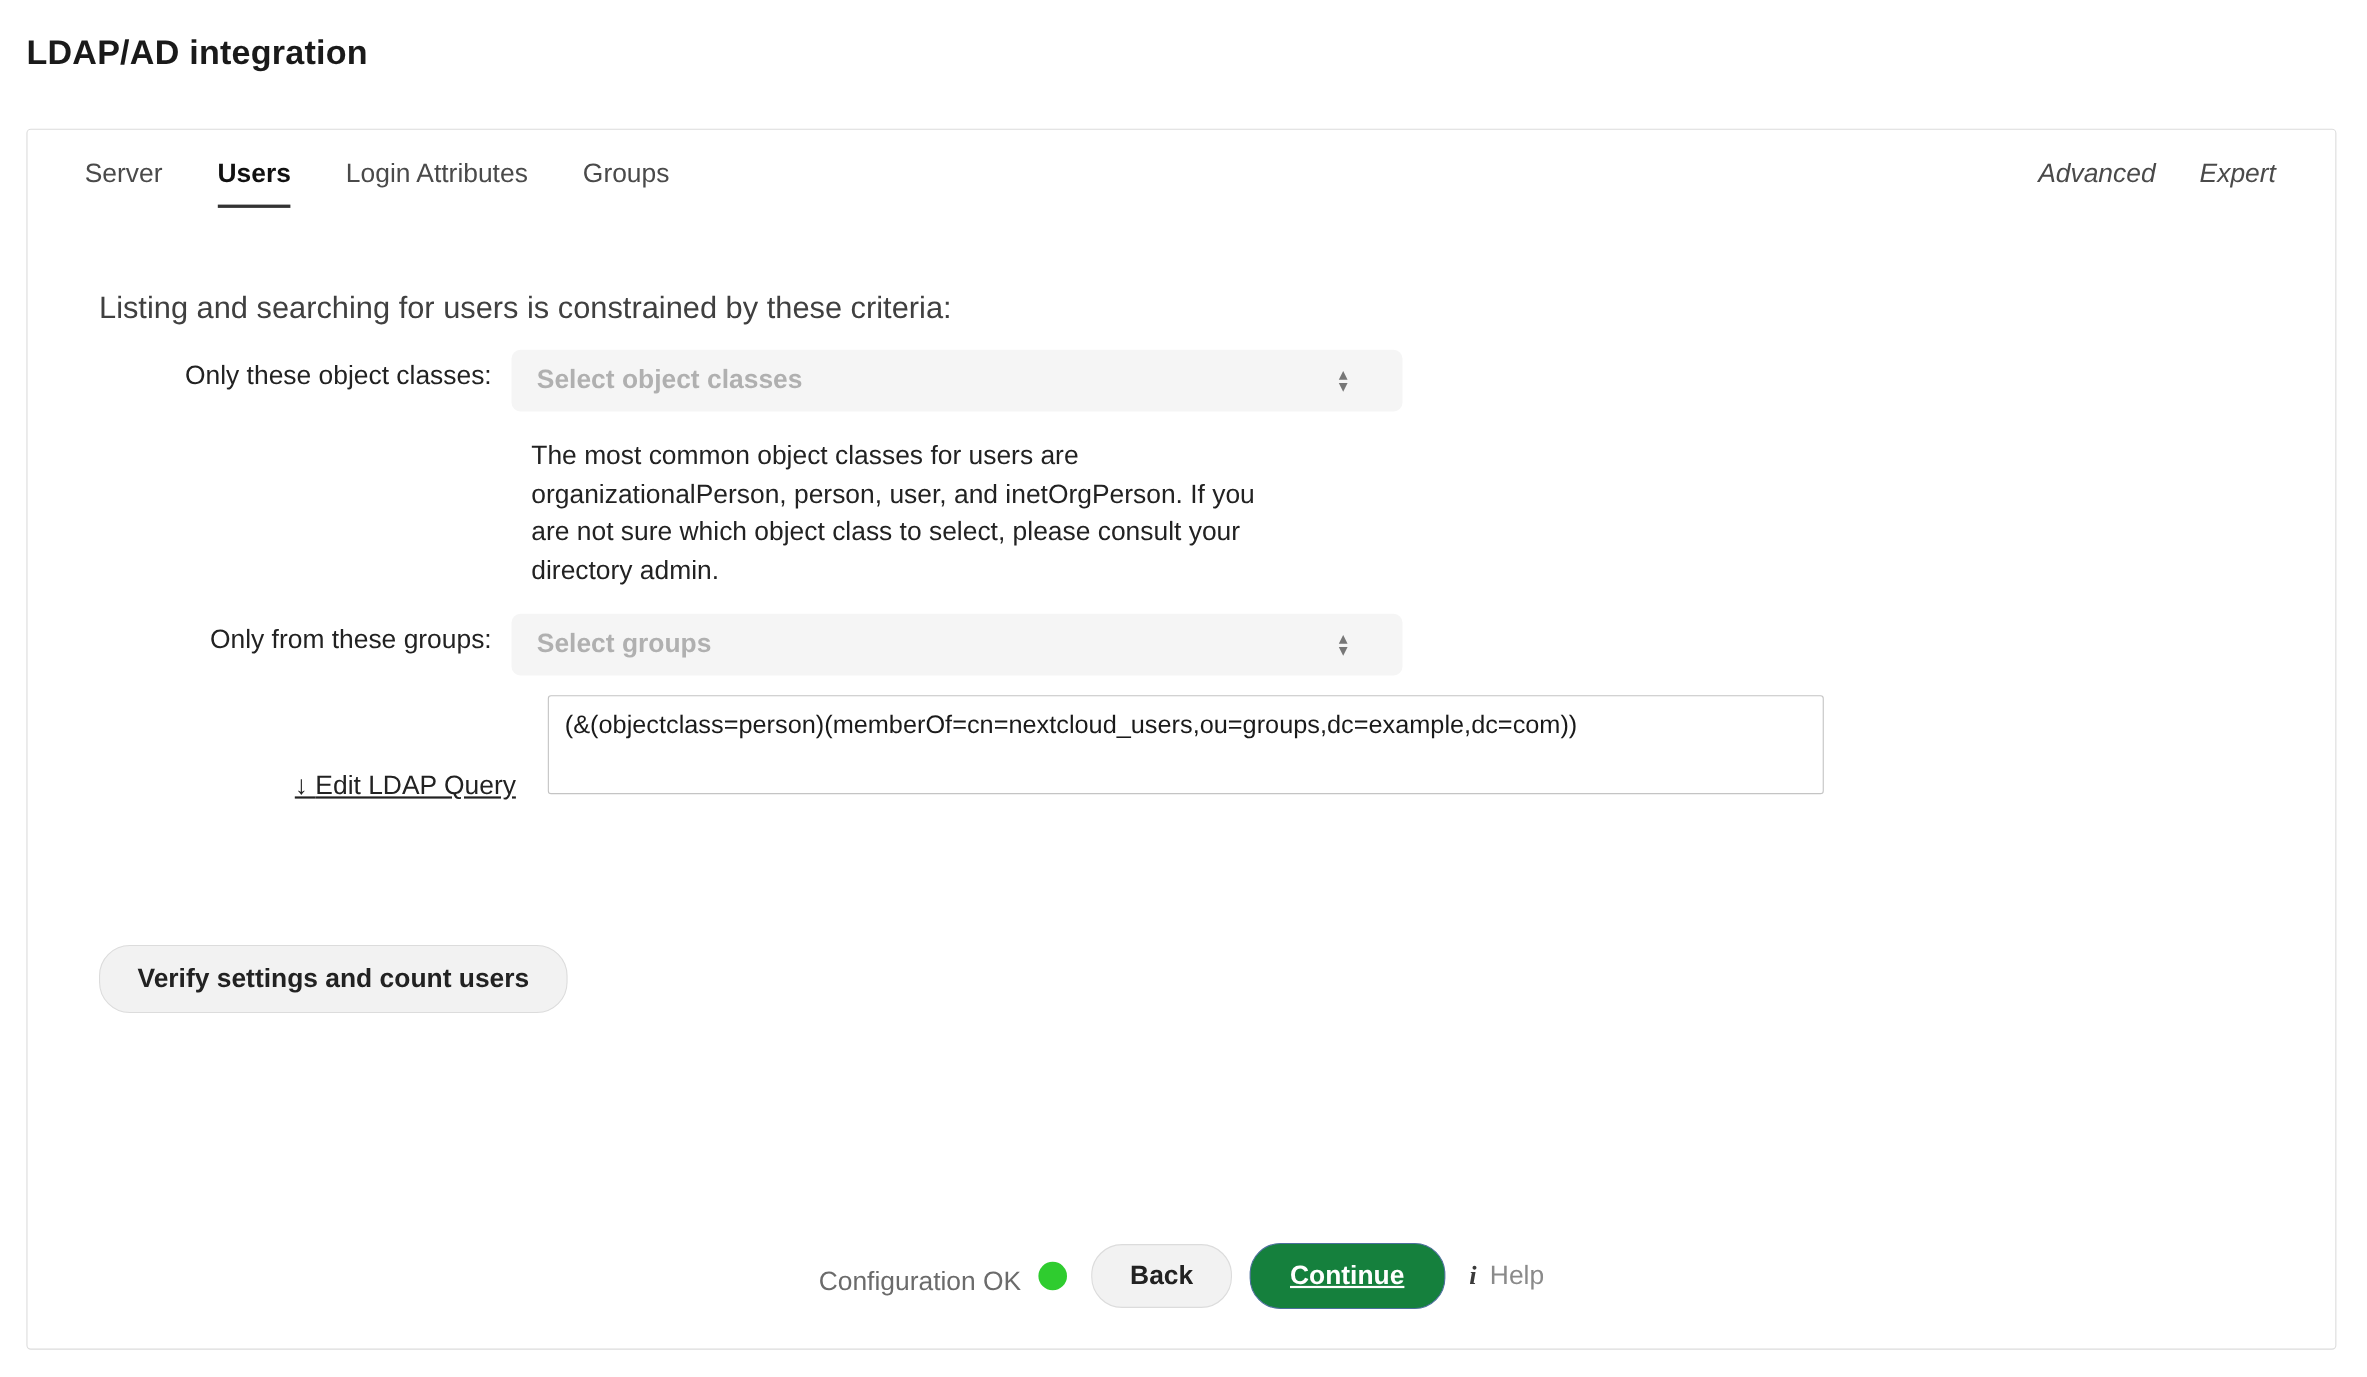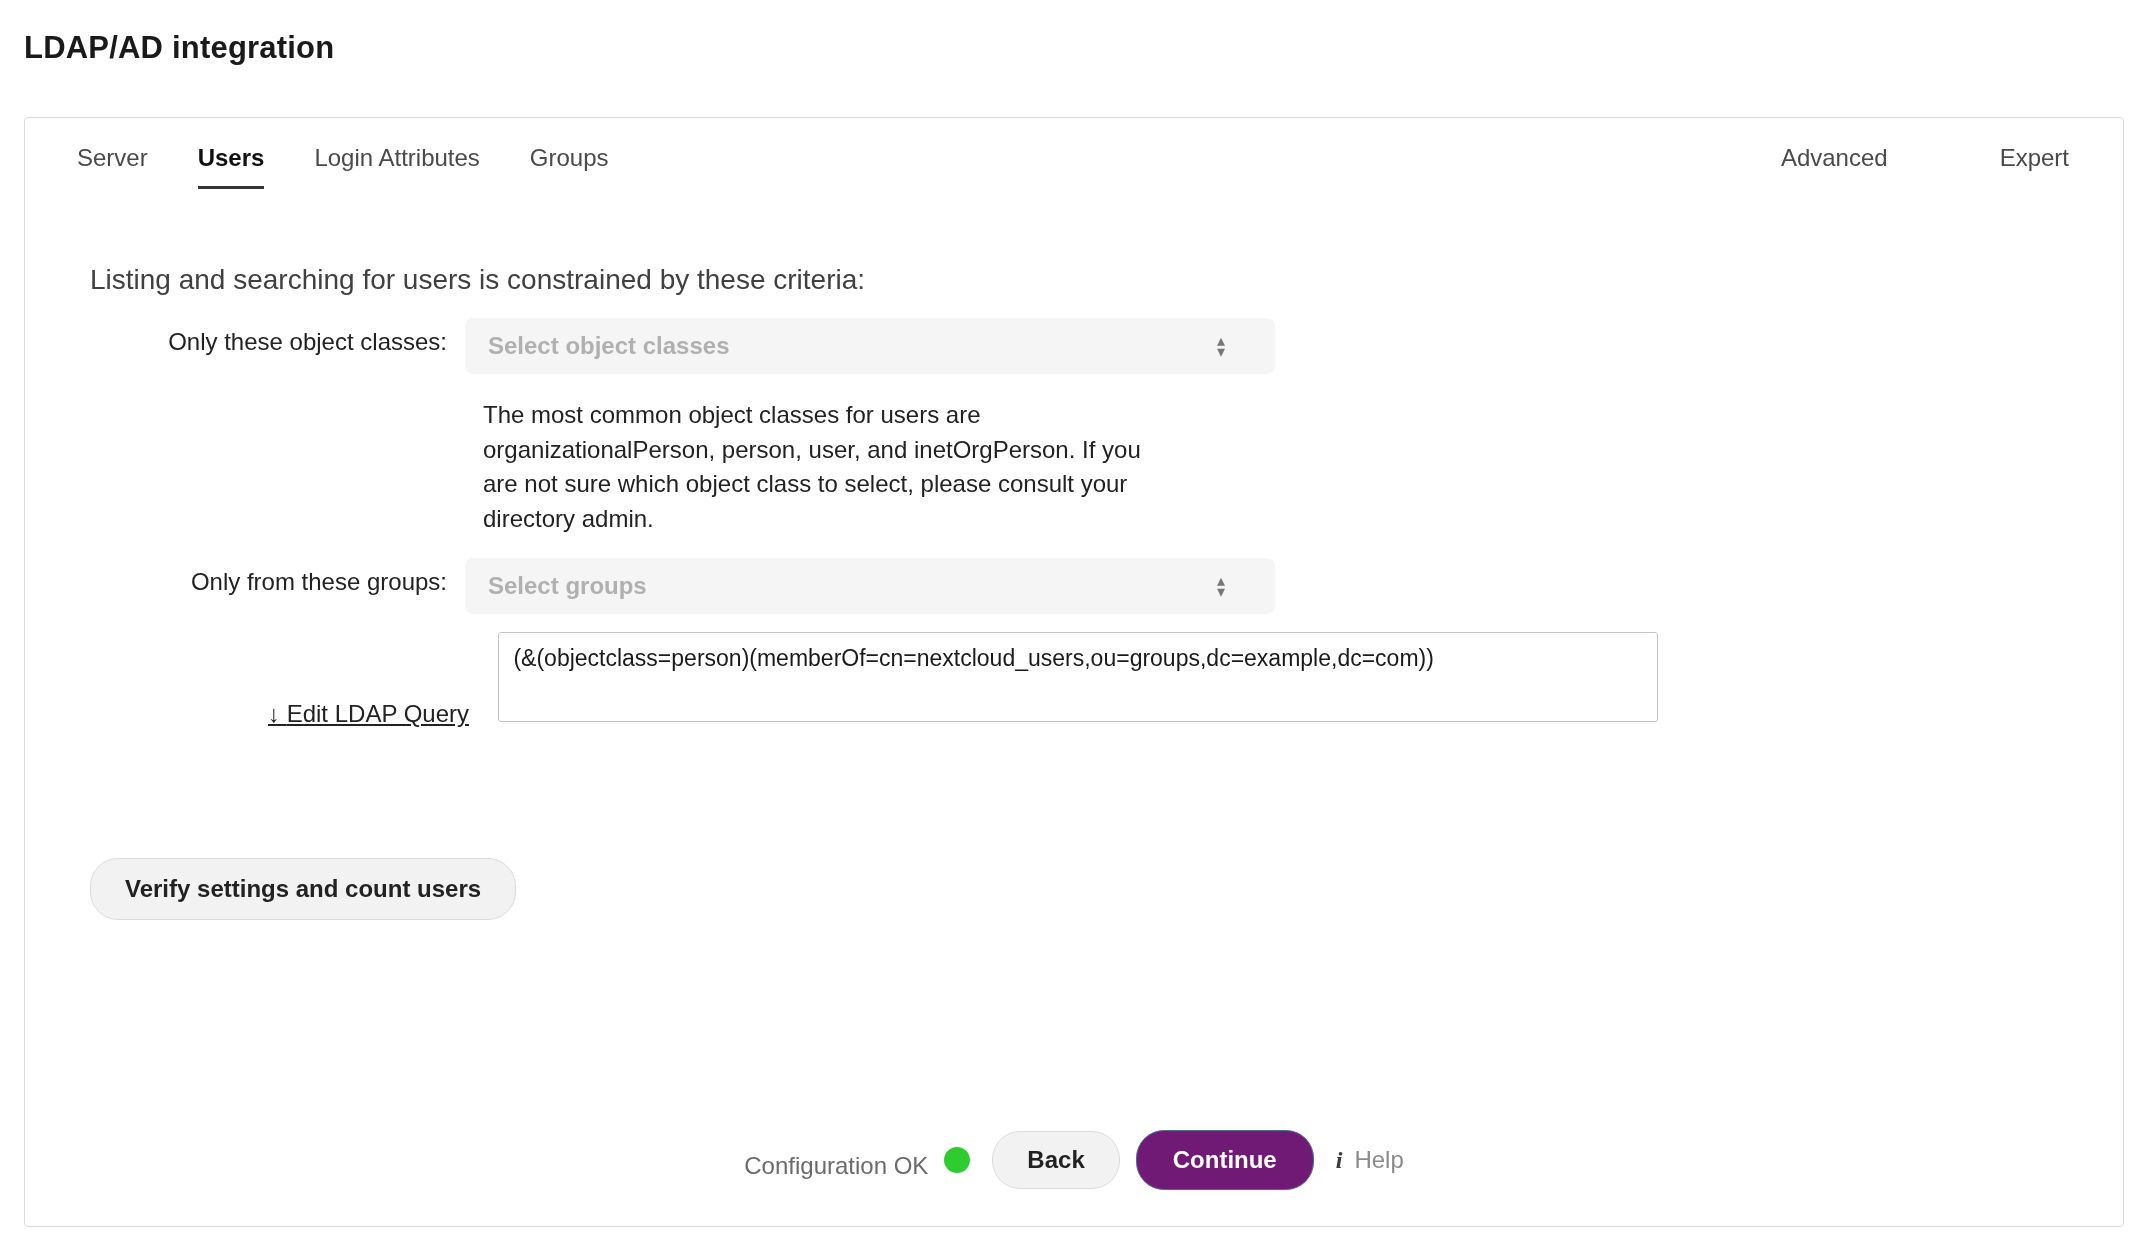--- a/index.html
+++ b/index.html
@@ -62,21 +62,21 @@
   }
   .tab {
     font-size: 24px;
     color: #4a4a4a;
     padding: 4px 0 14px 0;
     margin-right: 50px;
     cursor: pointer;
     white-space: nowrap;
     border-bottom: 3px solid transparent;
   }
-  .tabs-right .tab { margin-right: 0; margin-left: 112px; }
+  .tabs-right .tab { margin-right: 0; margin-left: 40px; font-style: italic; }
   .tab.active {
     color: #111111;
     font-weight: bold;
     border-bottom: 3px solid #333333;
   }
   
   .content {
     position: relative;
     padding: 0 40px;
   }
@@ -201,29 +201,30 @@
     border: 1px solid #dcdcdc;
     border-radius: 28px;
     font-size: 24px;
     font-weight: bold;
     color: #222;
     padding: 14px 34px;
     cursor: pointer;
     margin-right: 16px;
   }
   .btn-continue {
-    background: #701a75;
+    background: #15803d;
     border: 1px solid #4c6f9c;
     border-radius: 28px;
     font-size: 24px;
     font-weight: bold;
     color: #ffffff;
     padding: 15px 36px;
     cursor: pointer;
     margin-right: 22px;
+    text-decoration: underline;
   }
   .help-link {
     font-size: 24px;
     color: #8a8a8a;
     cursor: pointer;
   }
   .info-icon {
     font-family: "Liberation Serif", serif;
     font-style: italic;
     font-weight: bold;

